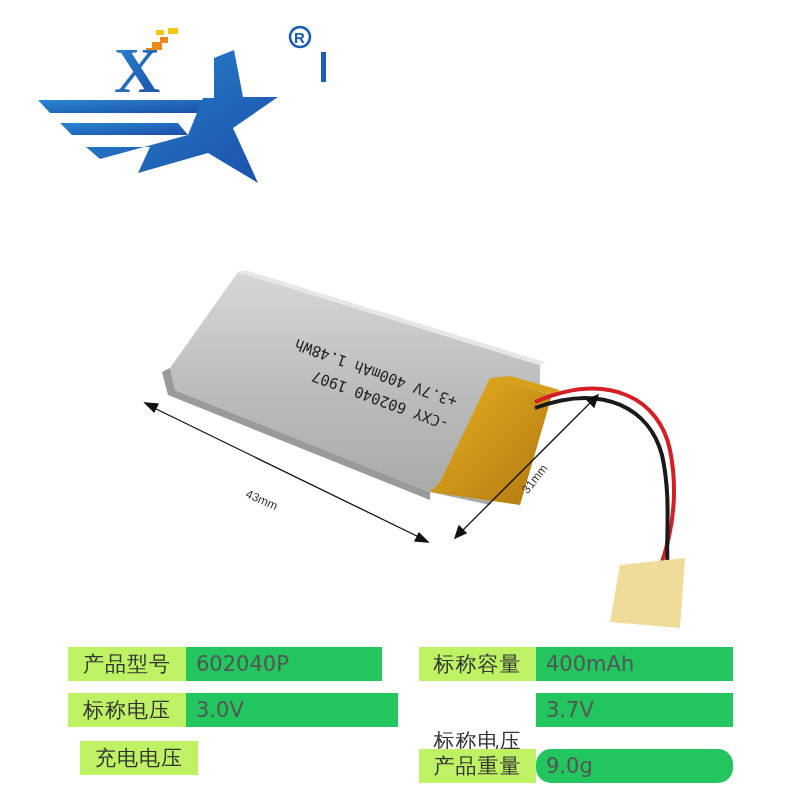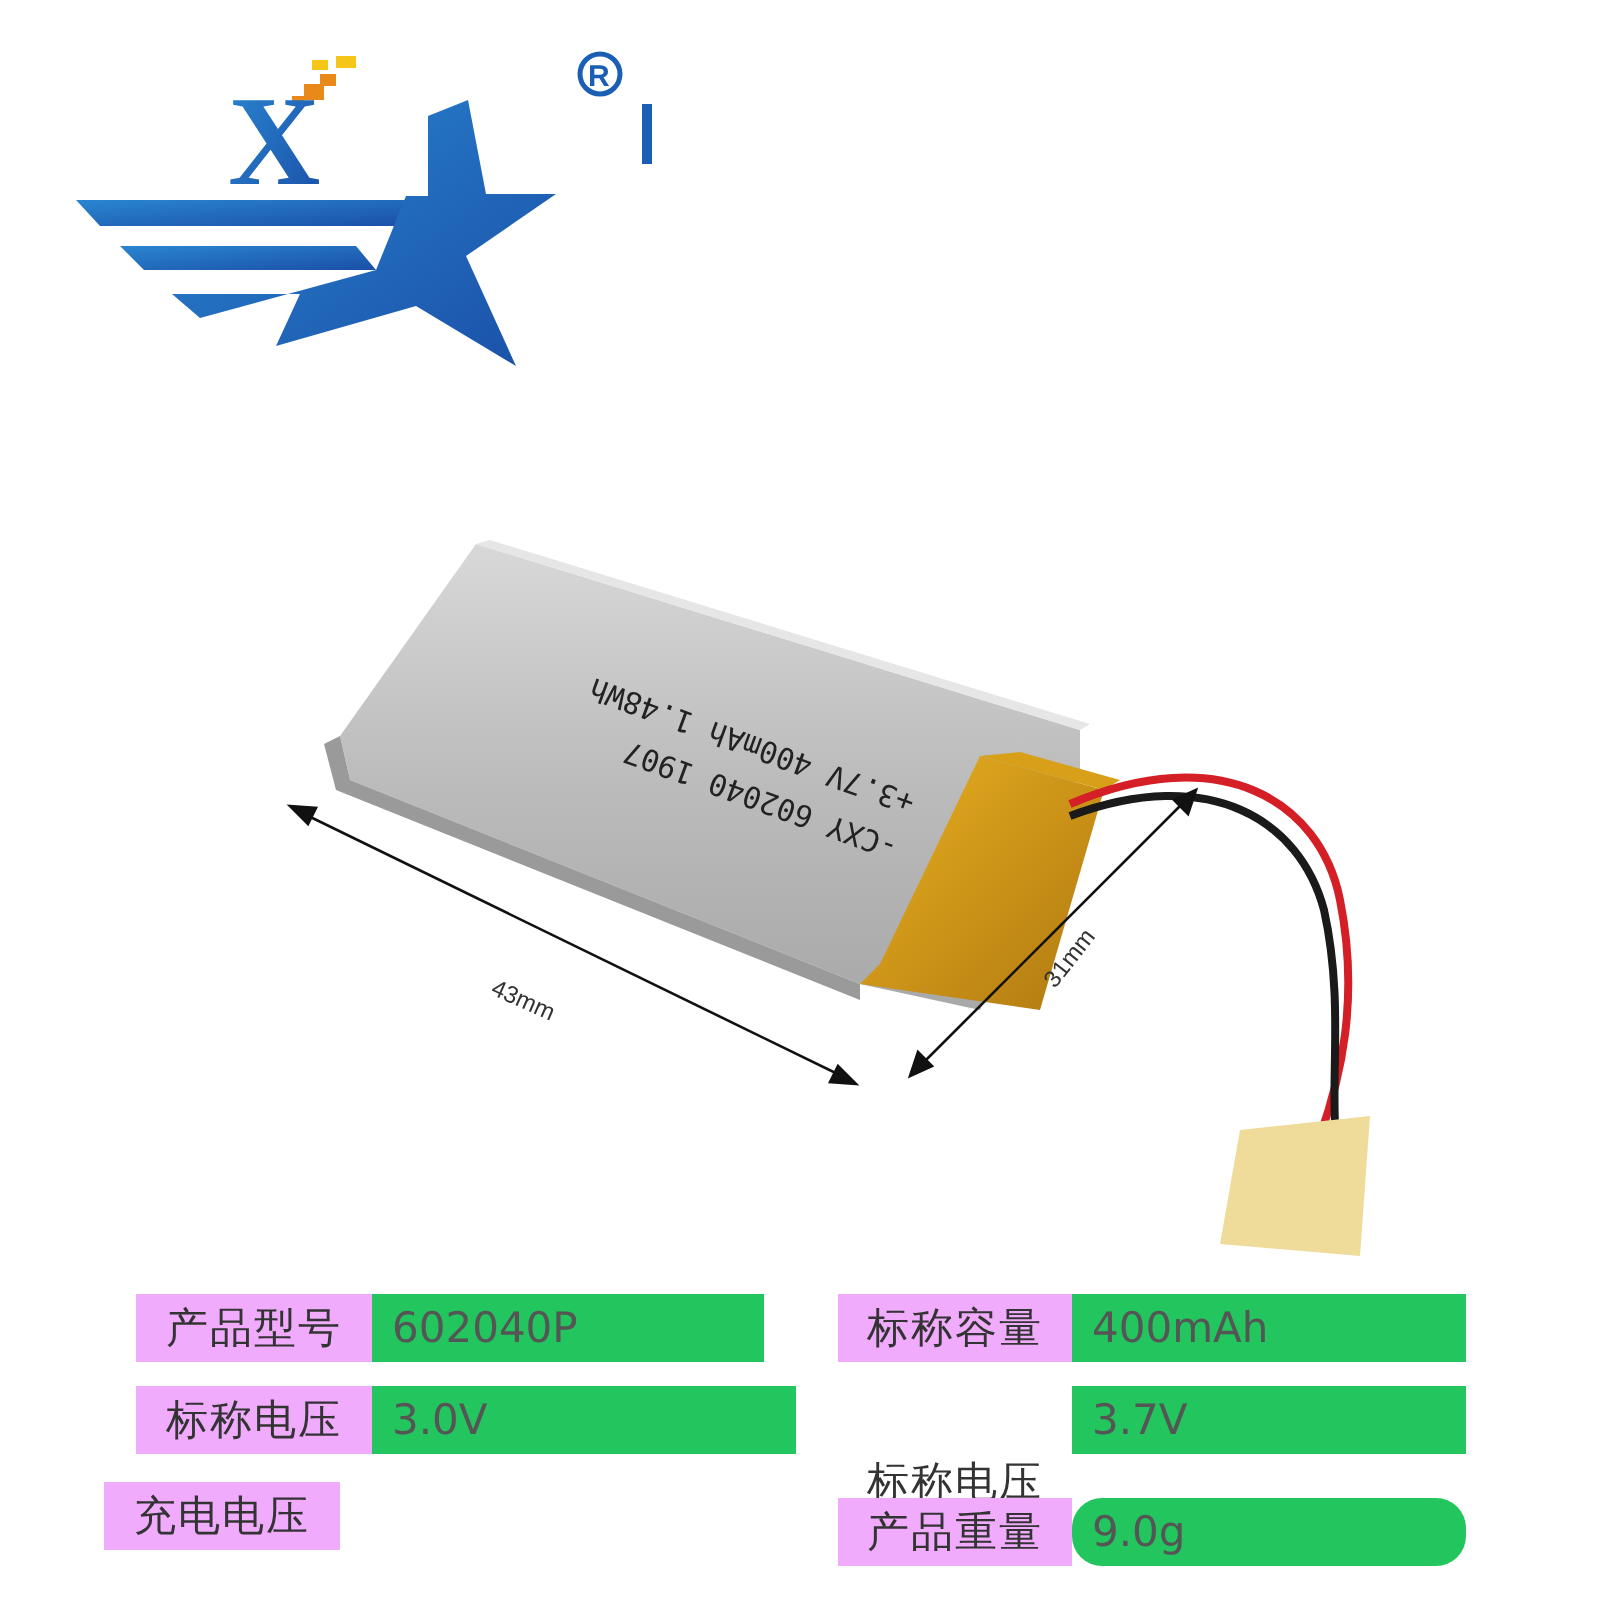--- a/index.html
+++ b/index.html
@@ -1,21 +1,21 @@
 <!DOCTYPE html>
 <html><head>
 <meta charset="utf-8">
 <style>
   html,body{margin:0;padding:0;background:#ffffff;}
   body{width:800px;height:800px;position:relative;overflow:hidden;font-family:"DejaVu Sans","Liberation Sans",sans-serif;}
   .abs{position:absolute;}
   .logo{left:38px;top:10px;width:300px;height:175px;}
   .photo{left:140px;top:250px;width:580px;height:390px;}
   .spec-row{position:absolute;height:34px;display:flex;}
-  .spec-label{background:#f0abfc;color:#333333;font-size:21px;display:flex;align-items:center;justify-content:center;letter-spacing:1px;font-family:Liberation Mono, monospace;}
+  .spec-label{background:#bef264;color:#333333;font-size:21px;display:flex;align-items:center;justify-content:center;letter-spacing:1px;font-family:Liberation Mono, monospace;}
   .spec-value{background:#22c55e;color:#555555;font-size:21px;display:flex;align-items:center;padding-left:10px;box-sizing:border-box;font-family:"DejaVu Sans","Liberation Sans",sans-serif;}
   .dim-label{font-size:12px;color:#333;font-family:"Liberation Sans",sans-serif;}
   .batt-text{font-family:"DejaVu Sans Mono","Liberation Mono",monospace;font-size:15px;fill:#222;}
 </style>
 </head>
 <body>
 
 <div class="abs logo">
   <svg width="300" height="175" viewBox="0 0 300 175">
     <defs>
@@ -92,21 +92,21 @@
 
 <div>
   <div class="spec-row" style="left:68px;top:647px;">
     <div class="spec-label" style="width:118px;">产品型号</div>
     <div class="spec-value" style="width:196px;">602040P</div>
   </div>
   <div class="spec-row" style="left:68px;top:693px;">
     <div class="spec-label" style="width:118px;">标称电压</div>
     <div class="spec-value" style="width:212px;">3.0V</div>
   </div>
-  <div class="spec-row" style="left:52px;top:741px;">
+  <div class="spec-row" style="left:80px;top:741px;">
     <div class="spec-label" style="width:118px;">充电电压</div>
   </div>
 
   <div class="spec-row" style="left:419px;top:647px;">
     <div class="spec-label" style="width:117px;">标称容量</div>
     <div class="spec-value" style="width:197px;">400mAh</div>
   </div>
   <div class="spec-row" style="left:419px;top:693px;">
     <div class="spec-label" style="width:117px;margin-top:48px;">标称电压</div>
     <div class="spec-value" style="width:197px;">3.7V</div>

